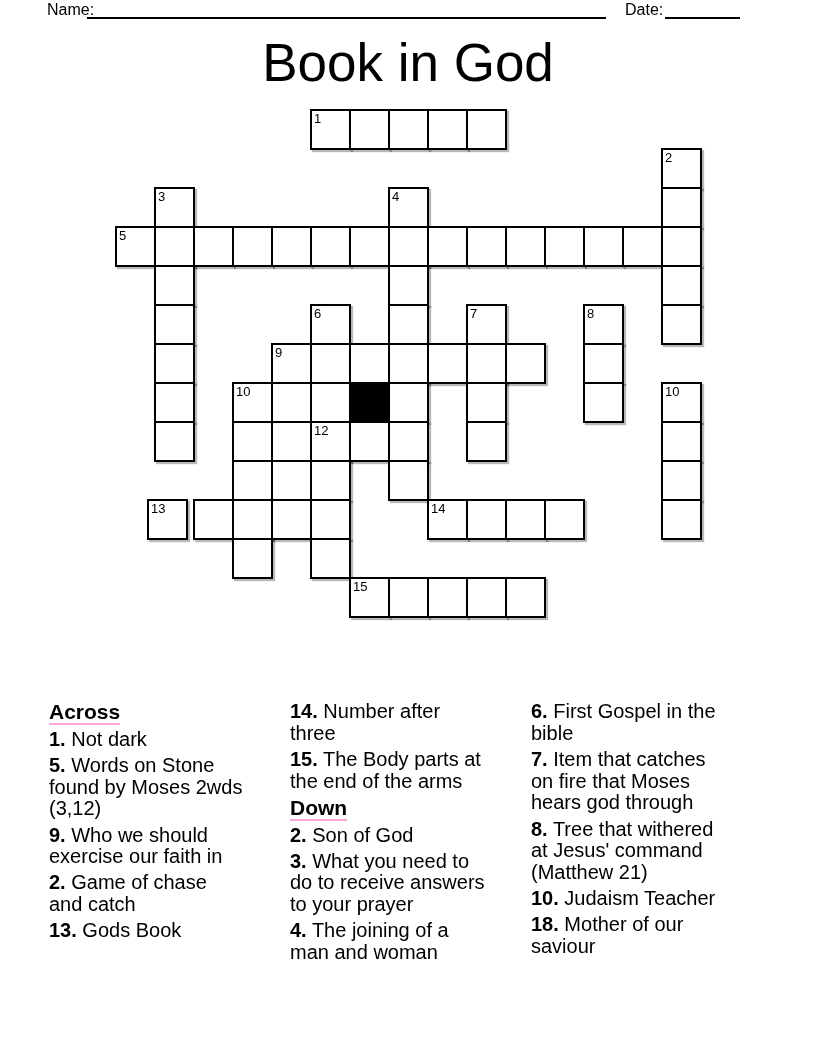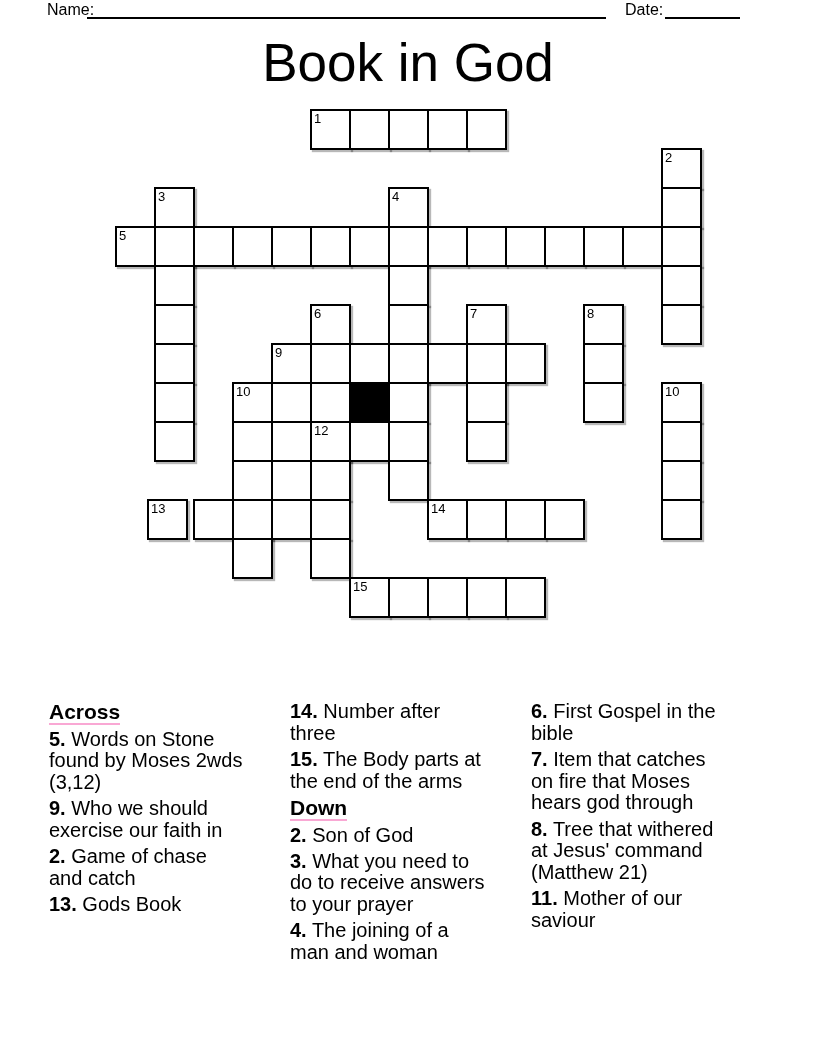--- a/index.html
+++ b/index.html
@@ -156,32 +156,34 @@
         <span class="cnum">15</span>
       </div>
       <div class="cell" style="left: 273px; top: 468px;"></div>
       <div class="cell" style="left: 312px; top: 468px;"></div>
       <div class="cell" style="left: 351px; top: 468px;"></div>
       <div class="cell" style="left: 390px; top: 468px;"></div>
     </div>
 
   <div class="clue-col col1">
       <div class="clue-heading"><span>Across</span></div>
+      <div class="clue"><b>1.</b> Not dark</div>
       <div class="clue"><b>5.</b> Words on Stone<br>found by Moses 2wds<br>(3,12)</div>
       <div class="clue"><b>9.</b> Who we should<br>exercise our faith in</div>
       <div class="clue"><b>2.</b> Game of chase<br>and catch</div>
       <div class="clue"><b>13.</b> Gods Book</div>
     </div>
   <div class="clue-col col2">
       <div class="clue"><b>14.</b> Number after<br>three</div>
       <div class="clue"><b>15.</b> The Body parts at<br>the end of the arms</div>
       <div class="clue-heading"><span>Down</span></div>
       <div class="clue"><b>2.</b> Son of God</div>
       <div class="clue"><b>3.</b> What you need to<br>do to receive answers<br>to your prayer</div>
       <div class="clue"><b>4.</b> The joining of a<br>man and woman</div>
     </div>
   <div class="clue-col col3">
       <div class="clue"><b>6.</b> First Gospel in the<br>bible</div>
       <div class="clue"><b>7.</b> Item that catches<br>on fire that Moses<br>hears god through</div>
       <div class="clue"><b>8.</b> Tree that withered<br>at Jesus' command<br>(Matthew 21)</div>
-      <div class="clue"><b>11.</b> Mother of our<br>saviour</div>
+      <div class="clue"><b>10.</b> Judaism Teacher</div>
+      <div class="clue"><b>18.</b> Mother of our<br>saviour</div>
     </div>
 </div>
 
 </body></html>

